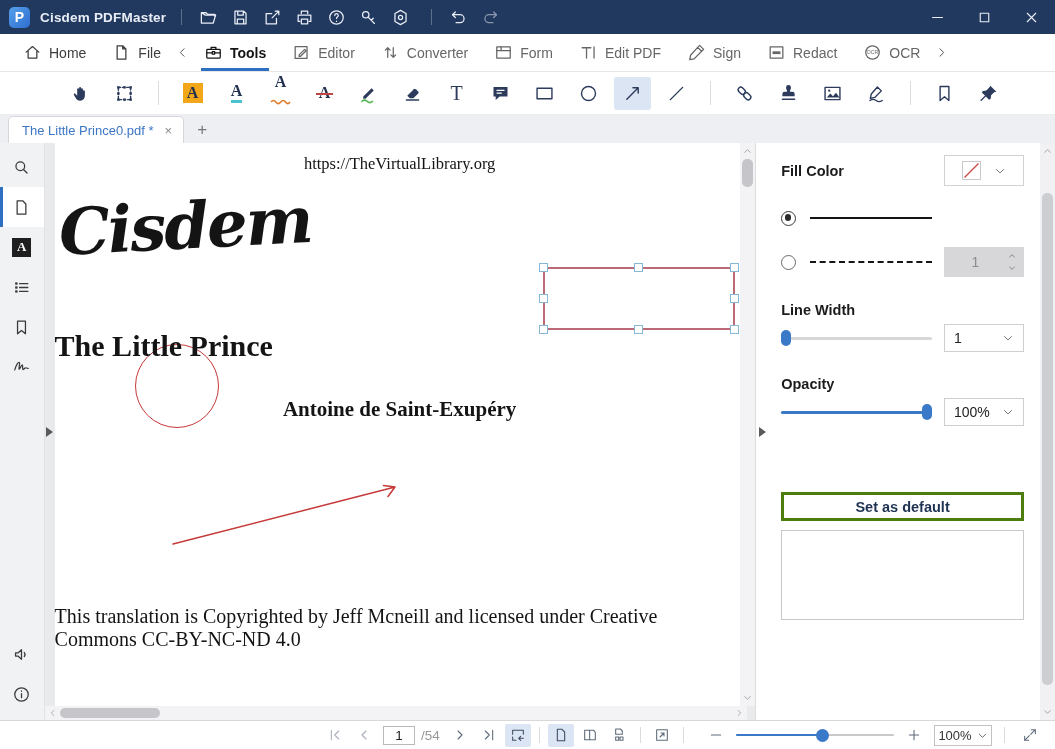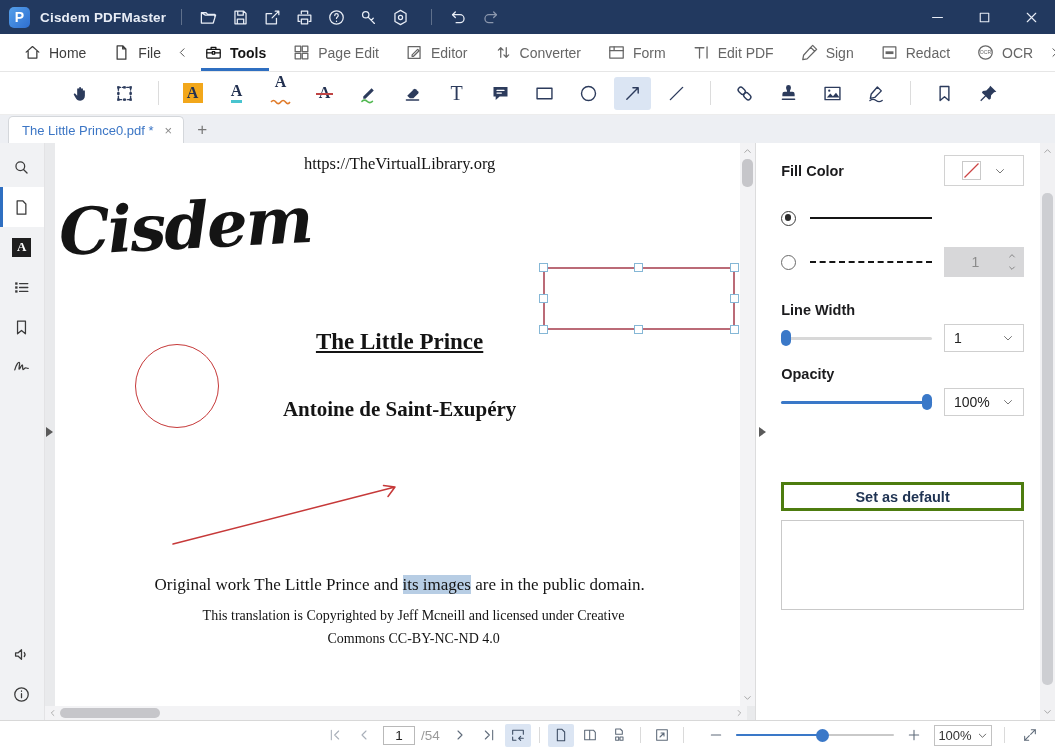--- a/index.html
+++ b/index.html
@@ -66,26 +66,26 @@
 
   .docarea{width:717px;position:relative;background:#e9eaec;}
   .page{position:absolute;left:10px;top:0;width:690px;height:563px;background:#fff;
         font-family:"Liberation Serif",serif;color:#141414;}
   .url{position:absolute;top:11px;left:0;right:0;text-align:center;font-size:16.5px;}
   .watermark{position:absolute;top:52px;left:2px;font-size:64px;font-style:italic;font-weight:600;
              font-family:"DejaVu Serif",serif;letter-spacing:-2px;transform:rotate(-3deg);transform-origin:left top;}
   .rect-ann{position:absolute;left:488px;top:124px;width:192px;height:63px;border:2px solid #bb6b77;}
   .hdl{position:absolute;width:9px;height:9px;background:#fff;border:1px solid #85b7d6;}
   .circle-ann{position:absolute;left:80px;top:201px;width:84px;height:84px;border:1.6px solid #c63939;border-radius:50%;}
-  .doc-title{position:absolute;top:186px;left:0;right:0;text-align:center;font-size:23px;font-weight:700;text-decoration:underline;}
+  .doc-title{position:absolute;top:186px;left:0;right:0;text-align:left;font-size:30px;font-weight:700;}
   .doc-author{position:absolute;top:254px;left:0;right:0;text-align:center;font-size:21px;font-weight:700;}
   .arrow-ann{position:absolute;left:112px;top:333px;}
   .p1{position:absolute;top:432px;left:0;right:0;text-align:center;font-size:17px;}
   .hl-text{background:#b7cde4;}
-  .p2{position:absolute;top:462px;left:0;right:0;text-align:center;font-size:14px;line-height:22.5px;padding-left:28px;}
+  .p2{position:absolute;top:462px;left:0;right:0;font-size:20px;line-height:22.5px;}
 
   .vsb{position:absolute;right:0;top:0;width:15px;height:563px;background:#f3f3f5;color:#8a8a8a;}
   .vsb .up{position:absolute;top:3px;left:2px;}
   .vsb .dn{position:absolute;bottom:3px;left:2px;}
   .vthumb{position:absolute;top:16px;left:2px;width:11px;height:28px;background:#c6c6ca;border-radius:5px;}
   .hsb{position:absolute;left:0;bottom:0;width:702px;height:14px;background:#f3f3f5;color:#8a8a8a;}
   .hsb .lf{position:absolute;left:3px;top:2px;}
   .hsb .rt{position:absolute;right:3px;top:2px;}
   .hthumb{position:absolute;left:15px;top:2px;width:100px;height:10px;background:#c6c6ca;border-radius:5px;}
   .collapseL{position:absolute;left:1px;top:284px;width:0;height:0;
@@ -112,21 +112,21 @@
   .spin .arrows{display:flex;flex-direction:column;padding-right:7px;gap:4px;color:#3d3d3d;}
   .lw-label{margin-top:25px;}
   .sliderrow{display:flex;align-items:center;margin-top:6px;}
   .slider{flex:1;height:16px;position:relative;margin-right:12px;}
   .track{position:absolute;top:6.5px;left:0;right:0;height:3px;background:#d8d8d8;border-radius:2px;}
   .trackfill{position:absolute;top:6.5px;left:0;height:3px;background:#3a78c8;border-radius:2px;}
   .thumb{position:absolute;top:0;width:10px;height:16px;border-radius:5px;background:#3a78c8;}
   .dd{width:80px;height:28px;border:1px solid #cfcfcf;display:flex;align-items:center;justify-content:space-between;
       padding:0 9px;font-size:14px;color:#222;background:#fff;}
   .dd .chev{color:#555;}
-  .op-label{margin-top:14px;}
+  .op-label{margin-top:24px;}
   .setdef{margin-top:66px;height:29px;border:3px solid #4d7c0f;background:#fff;color:#1e3252;font-size:14.5px;
           display:flex;align-items:center;justify-content:center;font-weight:600;width:100%;}
   .note-label{margin-top:40px;}
   .notebox{margin-top:9px;width:100%;height:90px;border:1px solid #c9c9c9;resize:none;font-family:inherit;font-size:13px;padding:6px;}
   .psb{position:absolute;right:0;top:0;width:15px;height:577px;background:#f1f1f3;color:#8a8a8a;}
   .psb .up{position:absolute;top:3px;left:2px;}
   .psb .dn{position:absolute;bottom:3px;left:2px;}
   .pthumb{position:absolute;top:50px;left:2px;width:11px;height:492px;background:#cdced2;border-radius:5px;}
 
   
@@ -246,26 +246,20 @@
     </div>
   <div class="mi active">
     <svg class="i" viewBox="0 0 24 24">
         <rect x="3.5" y="8" width="17" height="11" rx="1"></rect>
         <path d="M9 8V5.5h6V8 M3.5 12.5h7 M13.5 12.5h7 M10.5 11h3v3h-3z"></path>
       </svg>
     <span>Tools</span>
     </div>
   <div class="mi dim">
     <svg class="i" viewBox="0 0 24 24">
-        <path d="M4 4h7v7H4z M13 4h7v7h-7z M4 13h7v7H4z M13 13h7v7h-7z"></path>
-      </svg>
-    <span>Page Edit</span>
-    </div>
-  <div class="mi dim">
-    <svg class="i" viewBox="0 0 24 24">
         <rect x="4" y="4.5" width="15" height="15"></rect>
         <path d="m9 15 7-7 1.8 1.8-7 7L9 17z"></path>
       </svg>
     <span>Editor</span>
     </div>
   <div class="mi dim">
     <svg class="i" viewBox="0 0 24 24">
         <path d="M8.5 18V6 M8.5 6 5.5 9 M8.5 6l3 3 M15.5 6v12 M15.5 18l-3-3 M15.5 18l3-3"></path>
       </svg>
     <span>Converter</span>
@@ -514,21 +508,20 @@
 
       <div class="circle-ann"></div>
 
       <div class="doc-title">The Little Prince</div>
       <div class="doc-author">Antoine de Saint-Exupéry</div>
 
       <svg class="arrow-ann" width="240" height="78" viewBox="0 0 240 78">
         <path d="M6 68 228 11 M228 11l-11.5-1.5 M228 11l-7 9.5" fill="none" stroke="#c63939" stroke-width="1.5" stroke-linecap="round"></path>
       </svg>
 
-      <div class="p1"><span>Original work The Little Prince and </span><span class="hl-text">its images</span><span> are in the public domain.</span></div>
       <div class="p2"><span>This translation is Copyrighted by Jeff Mcneill and licensed under Creative</span><br><span>Commons CC-BY-NC-ND 4.0</span></div>
     </div>
 
     <div class="vsb">
       <svg class="up i" viewBox="0 0 24 24" width="11" height="11">
           <path d="m6 14 6-6 6 6"></path>
         </svg>
       <div class="vthumb"></div>
       <svg class="dn i" viewBox="0 0 24 24" width="11" height="11">
           <path d="m6 10 6 6 6-6"></path>

